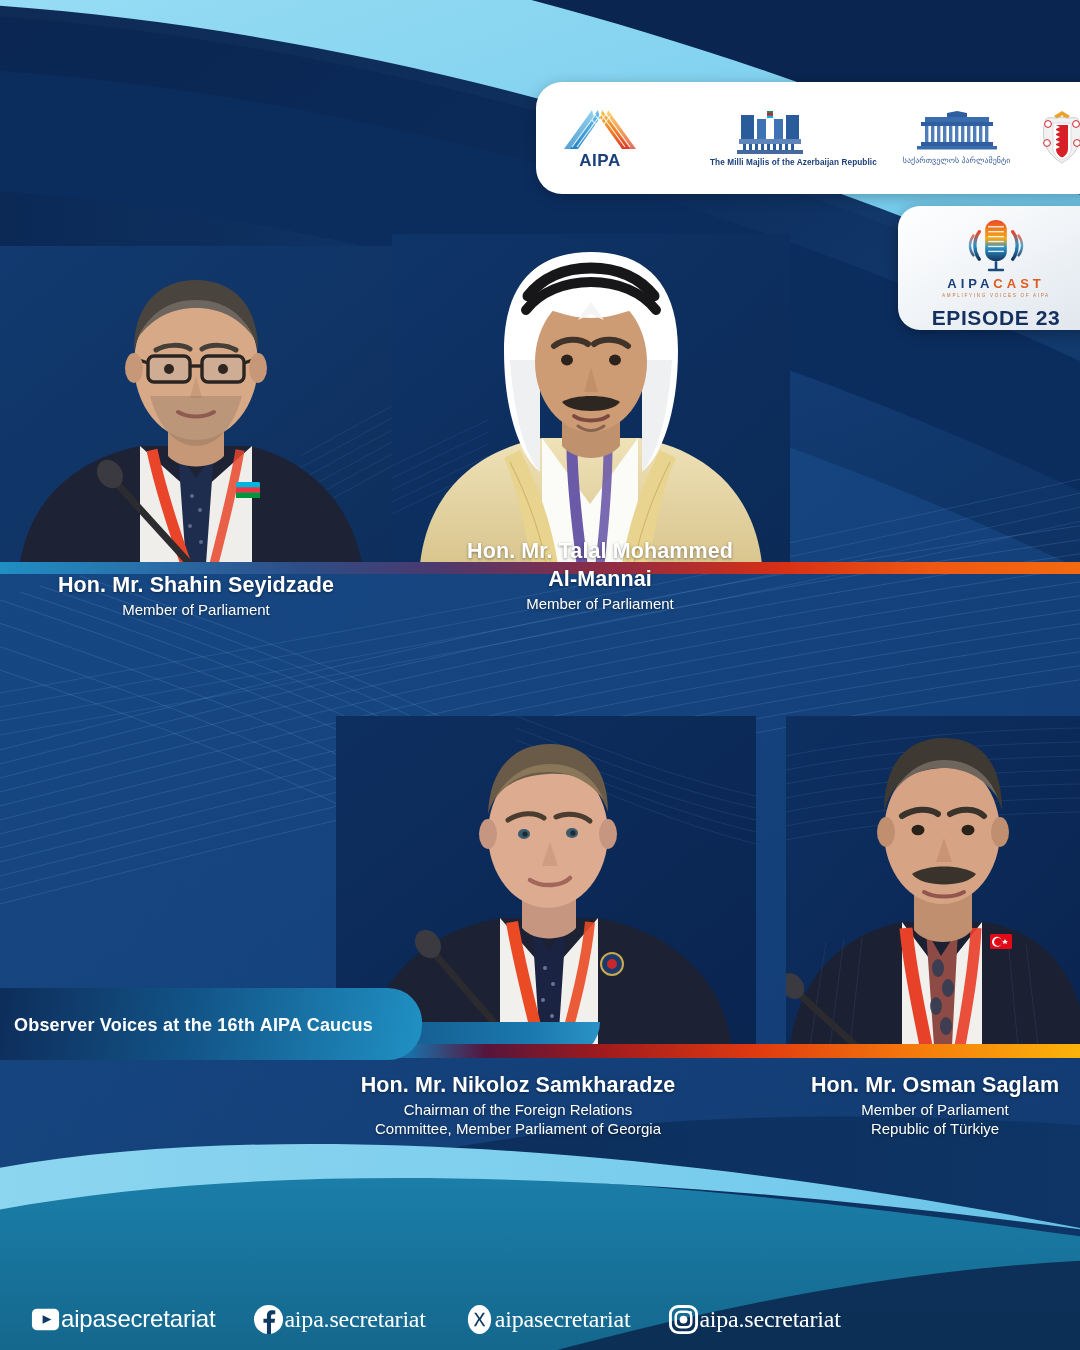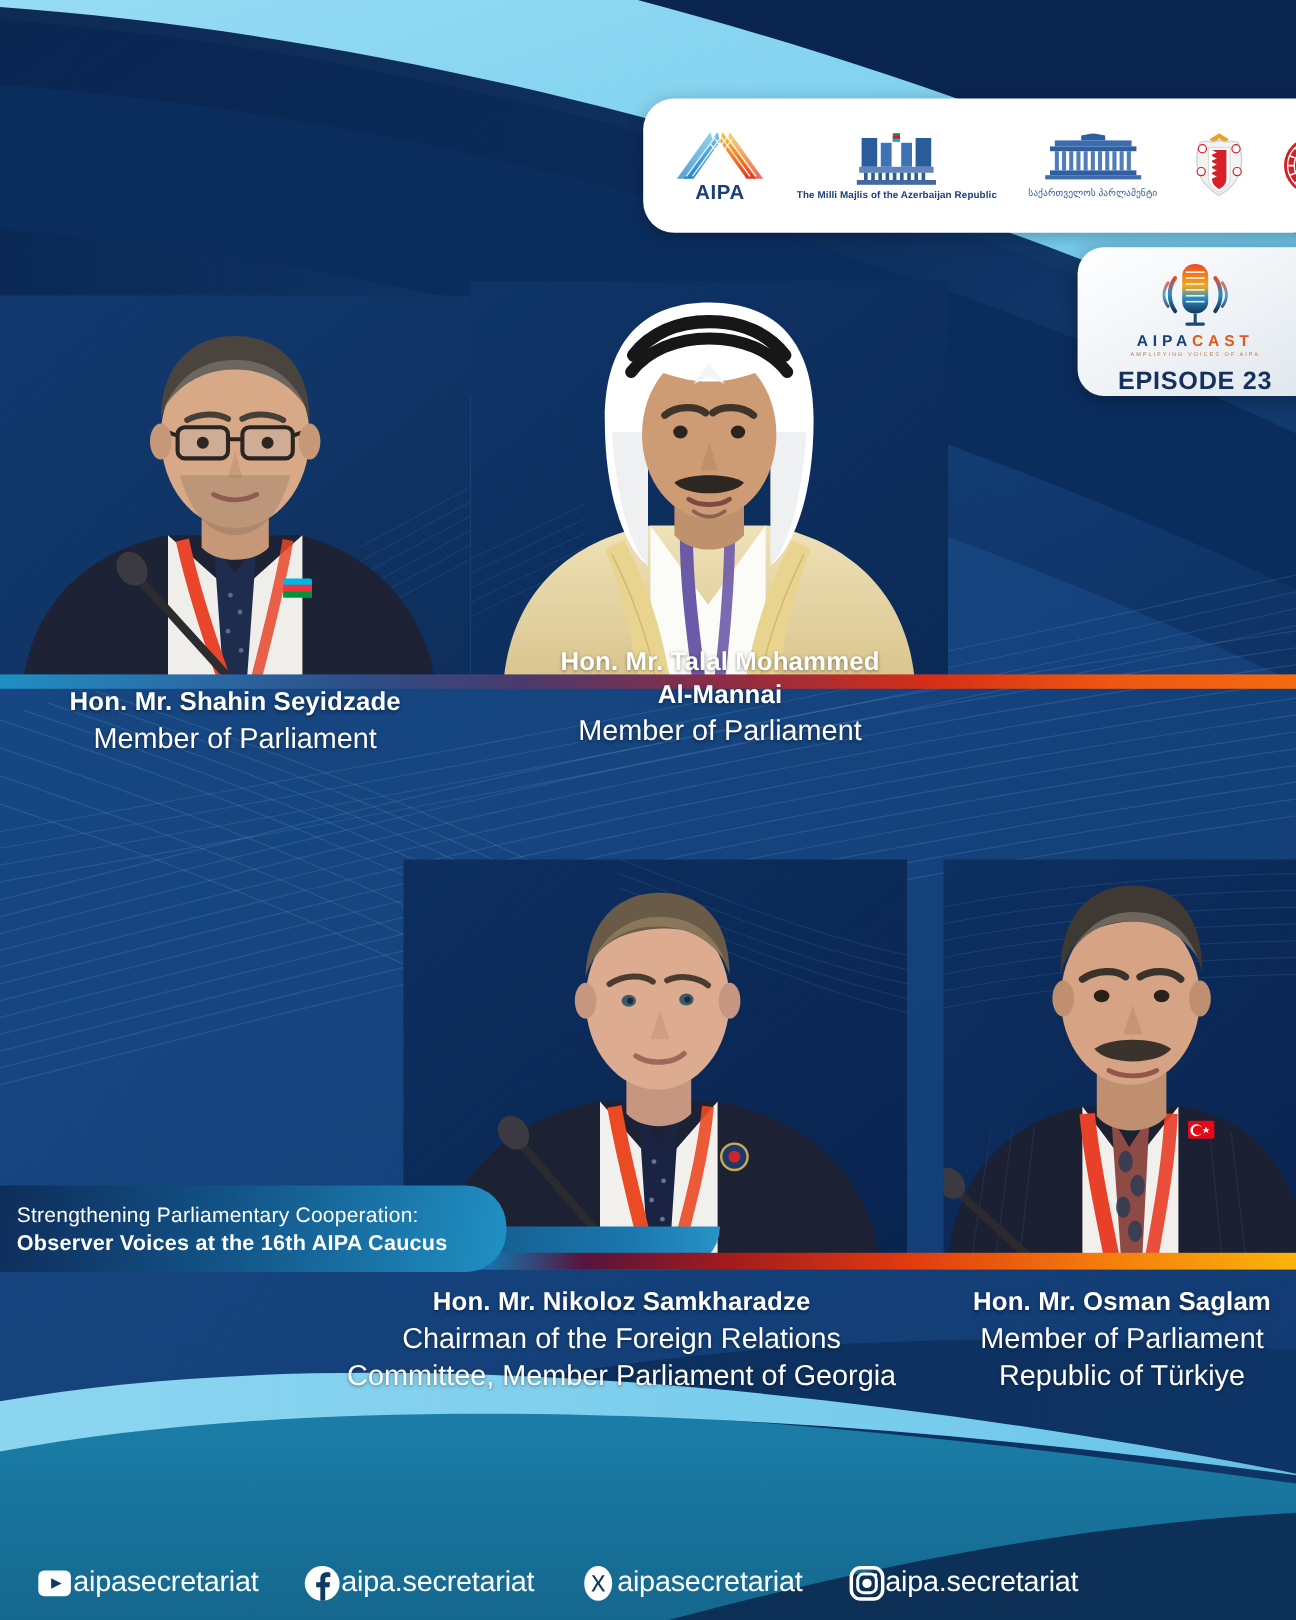--- a/index.html
+++ b/index.html
@@ -24,21 +24,21 @@
   .logobar{
     position:absolute; left:536px; top:82px; width:560px; height:112px;
     background:#ffffff;
     border-top-left-radius:26px; border-bottom-left-radius:26px;
     display:flex; align-items:center; justify-content:flex-start;
     padding-left:26px; gap:26px;
     box-shadow:0 3px 14px rgba(0,0,0,.25);
     z-index:20;
   }
   .logo-item{ display:flex; flex-direction:column; align-items:center; justify-content:center; }
-  .logo-cap{ font-size:8.2px; font-weight:bold; color:#1b3f7a; margin-top:3px; letter-spacing:.1px; white-space:nowrap;}
+  .logo-cap{ font-size:8.2px; font-weight:bold; color:#1b3f7a; margin-top:3px; letter-spacing:.1px; white-space:nowrap;margin-left:46px;}
   .logo-cap-ge{ font-size:8px; color:#3a5d96; margin-top:3px; white-space:nowrap; }
 
   
   .castbadge{
     position:absolute; left:898px; top:206px; width:196px; height:124px;
     border-top-left-radius:22px; border-bottom-left-radius:22px;
     background:linear-gradient(150deg,#ffffff 0%,#f2f5f8 45%,#dfe6ed 100%);
     box-shadow:0 3px 14px rgba(0,0,0,.3);
     display:flex; flex-direction:column; align-items:center; padding-top:8px;
     z-index:20;
@@ -71,21 +71,21 @@
     position:absolute; left:0; top:1022px; width:600px; height:36px;
     background:linear-gradient(90deg,#0a2850 0%,#0f3a68 40%,#1a78ae 88%,#2a93c6 100%);
     border-bottom-right-radius:40px;
     z-index:13;
   }
 
   
   .cap{ position:absolute; color:#ffffff; text-align:center; line-height:1.30; z-index:16;
         text-shadow:0 1px 3px rgba(0,0,0,.45); }
   .cap .nm{ font-weight:bold; font-size:21.5px; letter-spacing:.1px; }
-  .cap .rl{ font-size:24px; font-weight:400; }
+  .cap .rl{ font-size:15px; font-weight:400; }
   .cap1{ left:16px;  top:572px; width:360px; }
   .cap2{ left:420px; top:538px; width:360px;text-align:center; }
   .cap3{ left:258px; top:1072px; width:520px; }
   .cap4{ left:790px; top:1072px; width:290px; }
 
   
   .titlepill{
     position:absolute; left:-14px; top:988px; width:436px; height:72px;
     background:linear-gradient(100deg,#0d2a57 0%,#125386 46%,#2091c4 100%);
     border-top-right-radius:34px; border-bottom-right-radius:34px;
@@ -94,21 +94,21 @@
   }
   .tp-l1{ color:#ffffff; font-size:17.5px; font-weight:400; letter-spacing:.2px; }
   .tp-l2{ color:#ffffff; font-size:18px; font-weight:bold; margin-top:3px; letter-spacing:.2px; }
 
   
   .footer{
     position:absolute; left:0; top:1288px; width:1080px; height:62px;
     display:flex; align-items:center; z-index:22;
   }
   .social{ display:flex; align-items:center; }
-  .social + .social{ margin-left:38px; }
+  .social + .social{ margin-left:38px;font-family:Liberation Serif, serif; }
   .s-handle{ color:#ffffff; font-size:24px; letter-spacing:-.2px; }
   .s-ico{ width:31px; height:31px; display:block; }
 </style>
 </head>
 <body>
 
 <div class="stage">
 
   <div class="bg-base"></div>
 
@@ -641,21 +641,20 @@
     <div class="rl">Committee, Member Parliament of Georgia</div>
   </div>
 
   <div class="cap cap4">
     <div class="nm">Hon. Mr. Osman Saglam</div>
     <div class="rl">Member of Parliament</div>
     <div class="rl">Republic of Türkiye</div>
   </div>
 
   <div class="titlepill">
-    <div class="tp-l1">Strengthening Parliamentary Cooperation:</div>
     <div class="tp-l2">Observer Voices at the 16th AIPA Caucus</div>
   </div>
 
   <div class="footer">
     <div style="width:30px"></div>
 
     <div class="social">
       <svg class="s-ico" viewBox="0 0 32 32">
         <rect x="2" y="5" width="28" height="22" rx="5" fill="#ffffff"></rect>
         <path d="M13 11.5 L22 16 L13 20.5 Z" fill="#0d3a62"></path>

